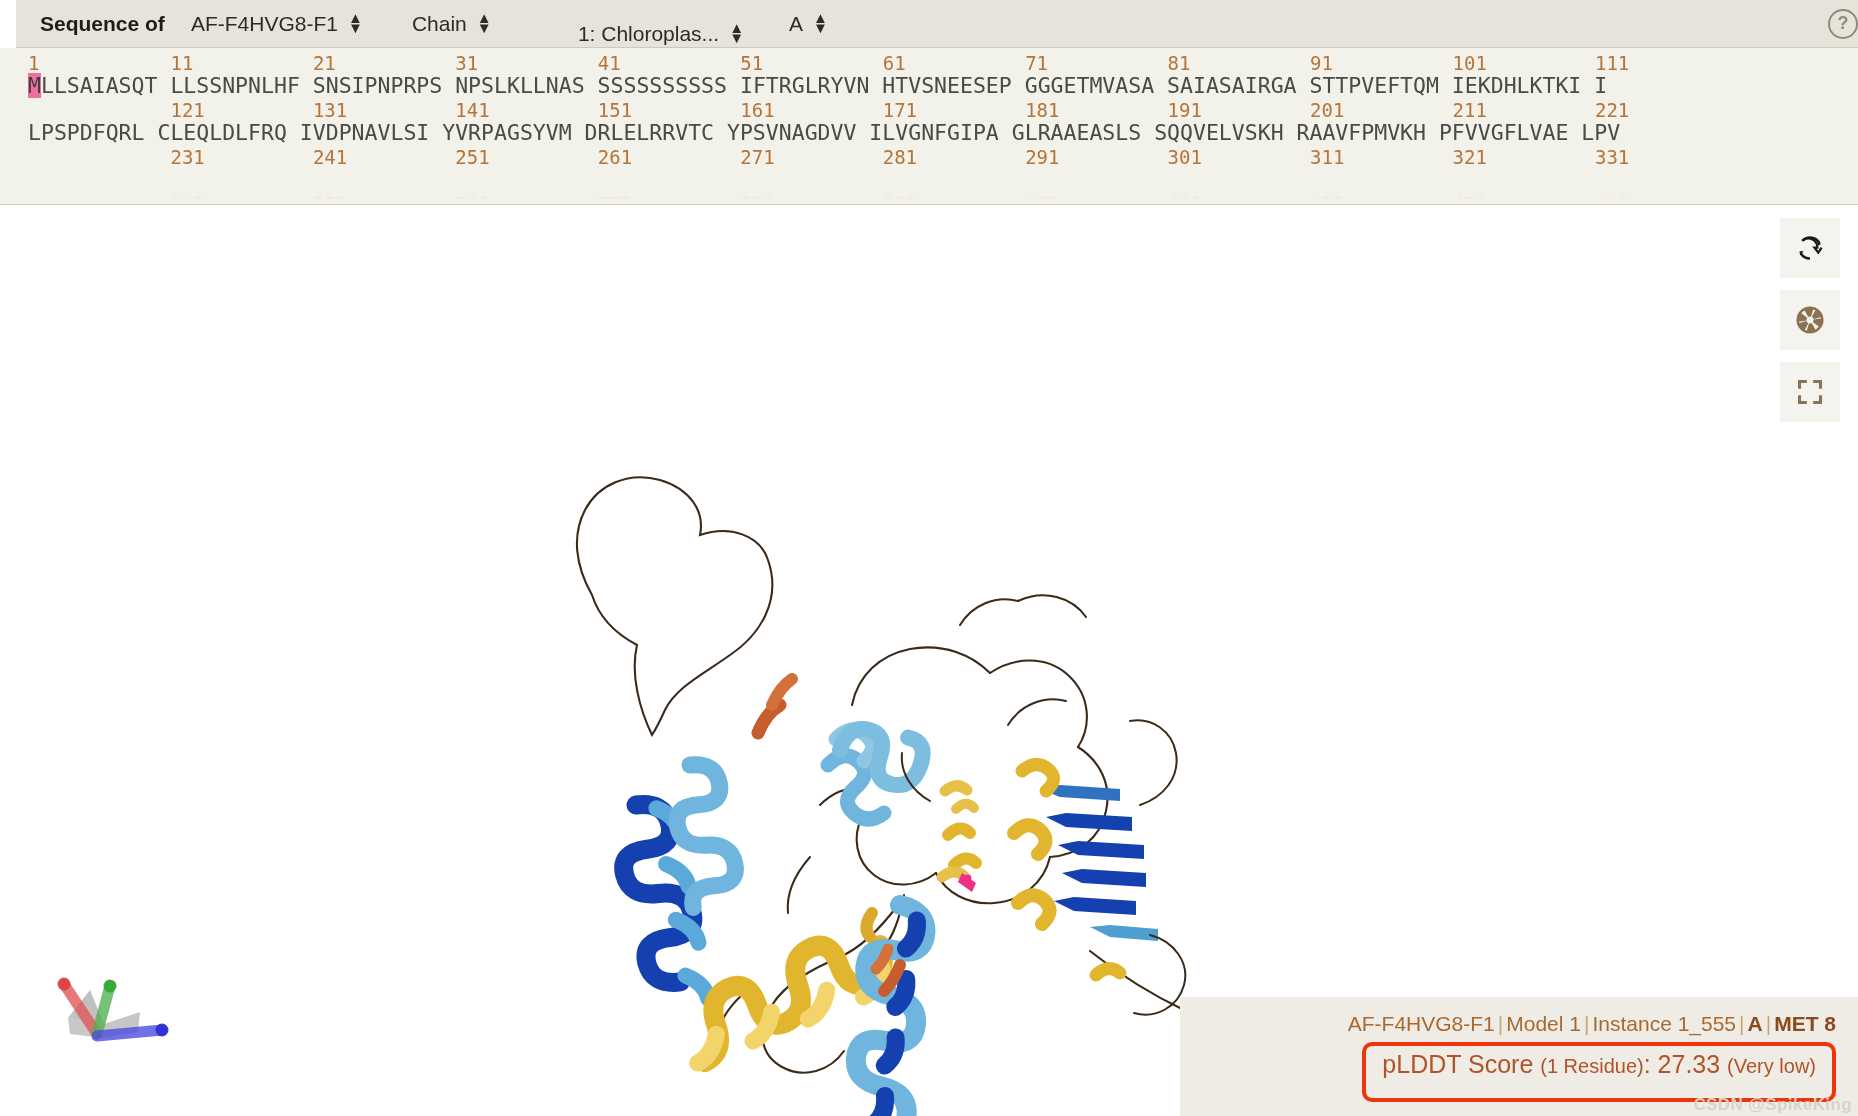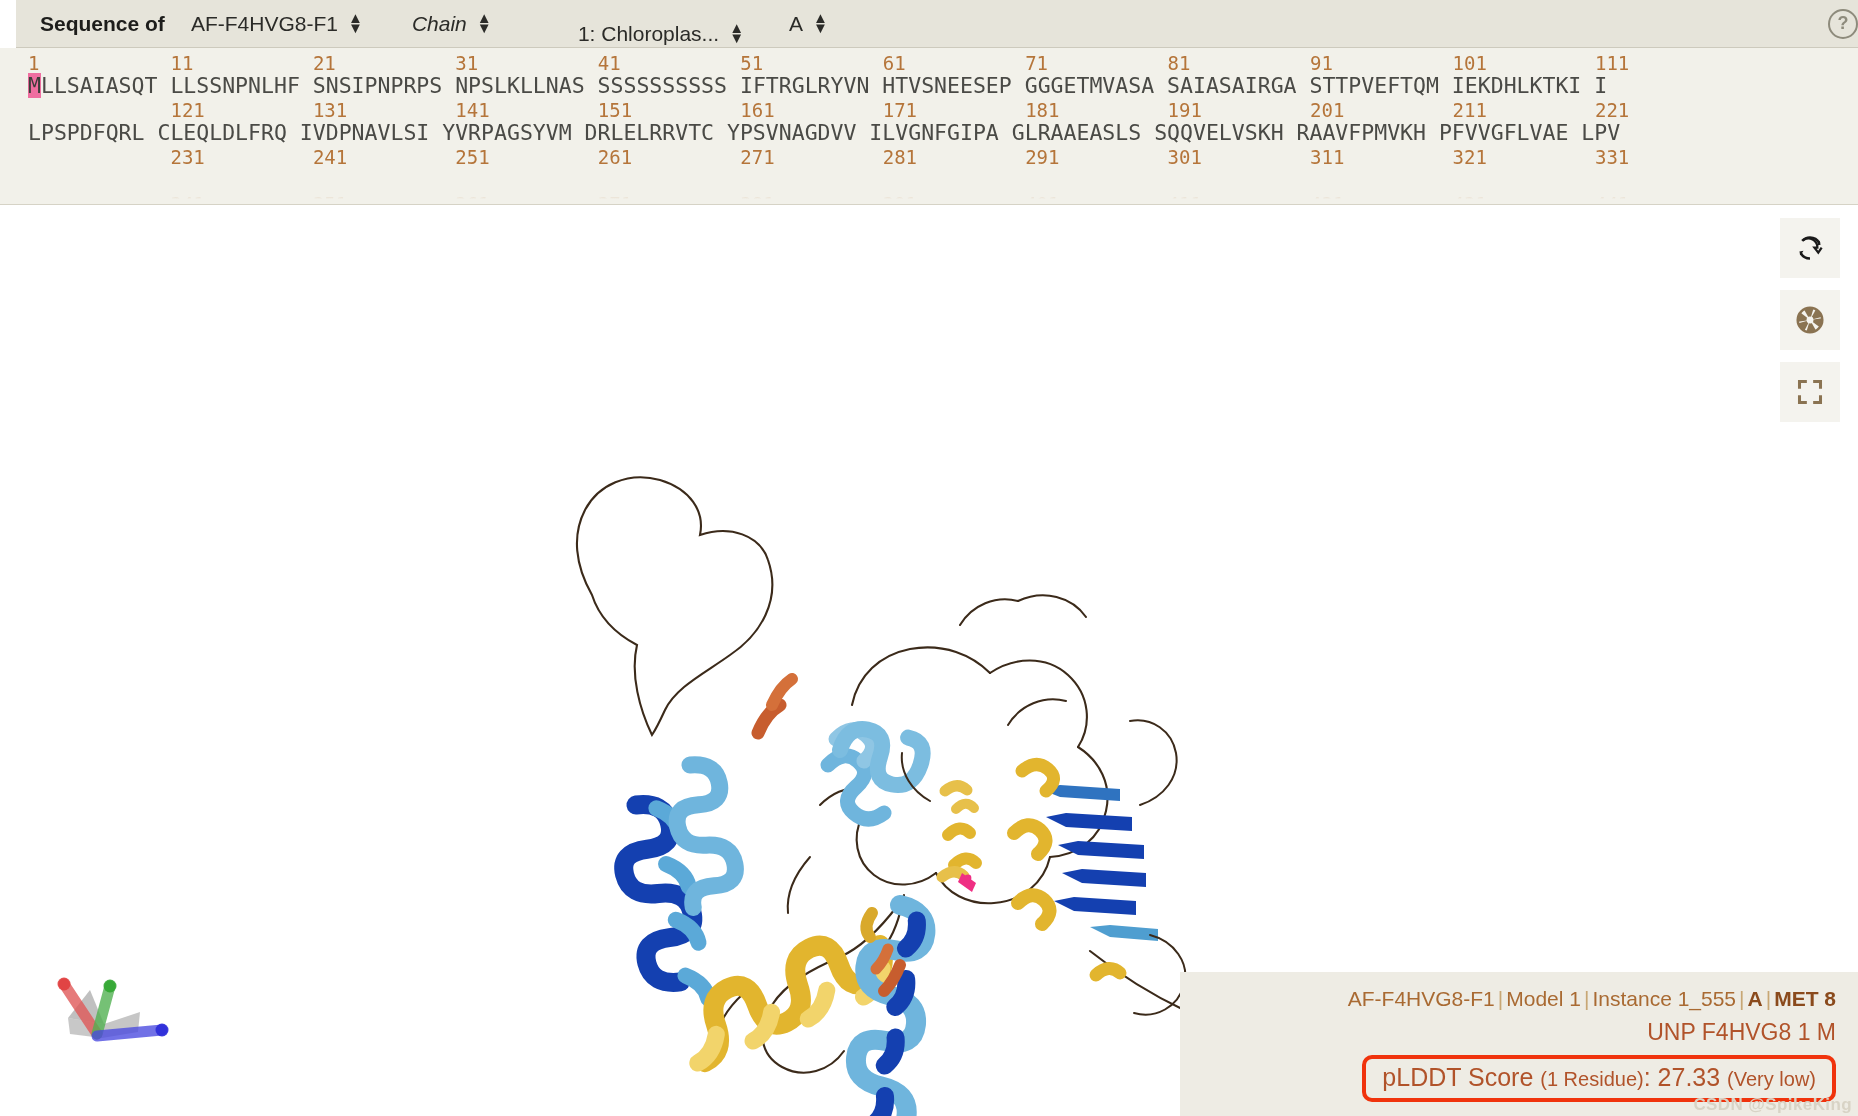--- a/index.html
+++ b/index.html
@@ -32,21 +32,21 @@
   .selector .sel-text {
     font-size: 21px; color: #2b2b28; white-space: nowrap;
   }
   .sel-arrows {
     display: inline-flex; flex-direction: column;
     line-height: 0.62; font-size: 15px; color: #2b2b28;
     transform: translateY(-1px);
   }
   .sel-arrows span { display: block; }
   .sel-w1 { min-width: 195px; }
-  .sel-w2 { min-width: 140px; font-style: italic; }
+  .sel-w2 { min-width: 140px; }
   .sel-w3 { min-width: 185px; margin-top: 20px; }
   .sel-w4 { min-width: 22px; }
 
   .help-btn {
     position: absolute; right: 16px; top: 50%;
     transform: translateY(-50%);
     width: 30px; height: 30px; border-radius: 50%;
     border: 2px solid #8e8b7c;
     color: #8e8b7c; font-size: 18px; font-weight: bold;
     display: flex; align-items: center; justify-content: center;
@@ -124,21 +124,21 @@
   }
   .info-sub b { color: #8a4a1c; font-weight: bold; }
   .sep { color: #c8a775; padding: 0 3px; }
   .info-unp {
     font-size: 23px; color: #b1532a; line-height: 1.4; margin-bottom: 5px;
   }
   .plddt-wrap {
     display: inline-block;
     border: 4px solid #f0330c;
     border-radius: 10px;
-    padding: 4px 16px 6px 16px;
+    padding: 4px 16px 19px 16px;
     margin-top: 2px;
   }
   .plddt {
     font-size: 25px; color: #b1532a; white-space: nowrap;
   }
   .plddt .small { font-size: 20px; }
   .watermark {
     position: absolute; right: 6px; bottom: 1px;
     font-size: 17px; color: #d8d3c5;
     letter-spacing: 0.4px;
@@ -371,21 +371,20 @@
         <circle cx="68" cy="34" r="6.5" fill="#2fa52f" opacity="0.88"></circle>
         <line x1="55" y1="84" x2="120" y2="78" stroke="#4a4ae0" stroke-width="11" stroke-linecap="round" opacity="0.78"></line>
         <circle cx="120" cy="78" r="6.5" fill="#2a2ad8" opacity="0.9"></circle>
       </svg>
     </div>
 
     <div class="infopanel">
       <div class="info-sub">
         <span>AF-F4HVG8-F1</span><span class="sep">|</span><span>Model 1</span><span class="sep">|</span><span>Instance 1_555</span><span class="sep">|</span><b>A</b><span class="sep">|</span><b>MET 8</b>
       </div>
-      <div class="info-unp">UNP F4HVG8 1 M</div>
       <div class="plddt-wrap">
         <span class="plddt"><span>pLDDT Score</span> <span class="small">(1 Residue)</span><span>:</span> <span>27.33</span> <span class="small">(Very low)</span></span>
       </div>
       <div class="watermark">CSDN @SpikeKing</div>
     </div>
 
   </div>
 </div>
 
 </body></html>

